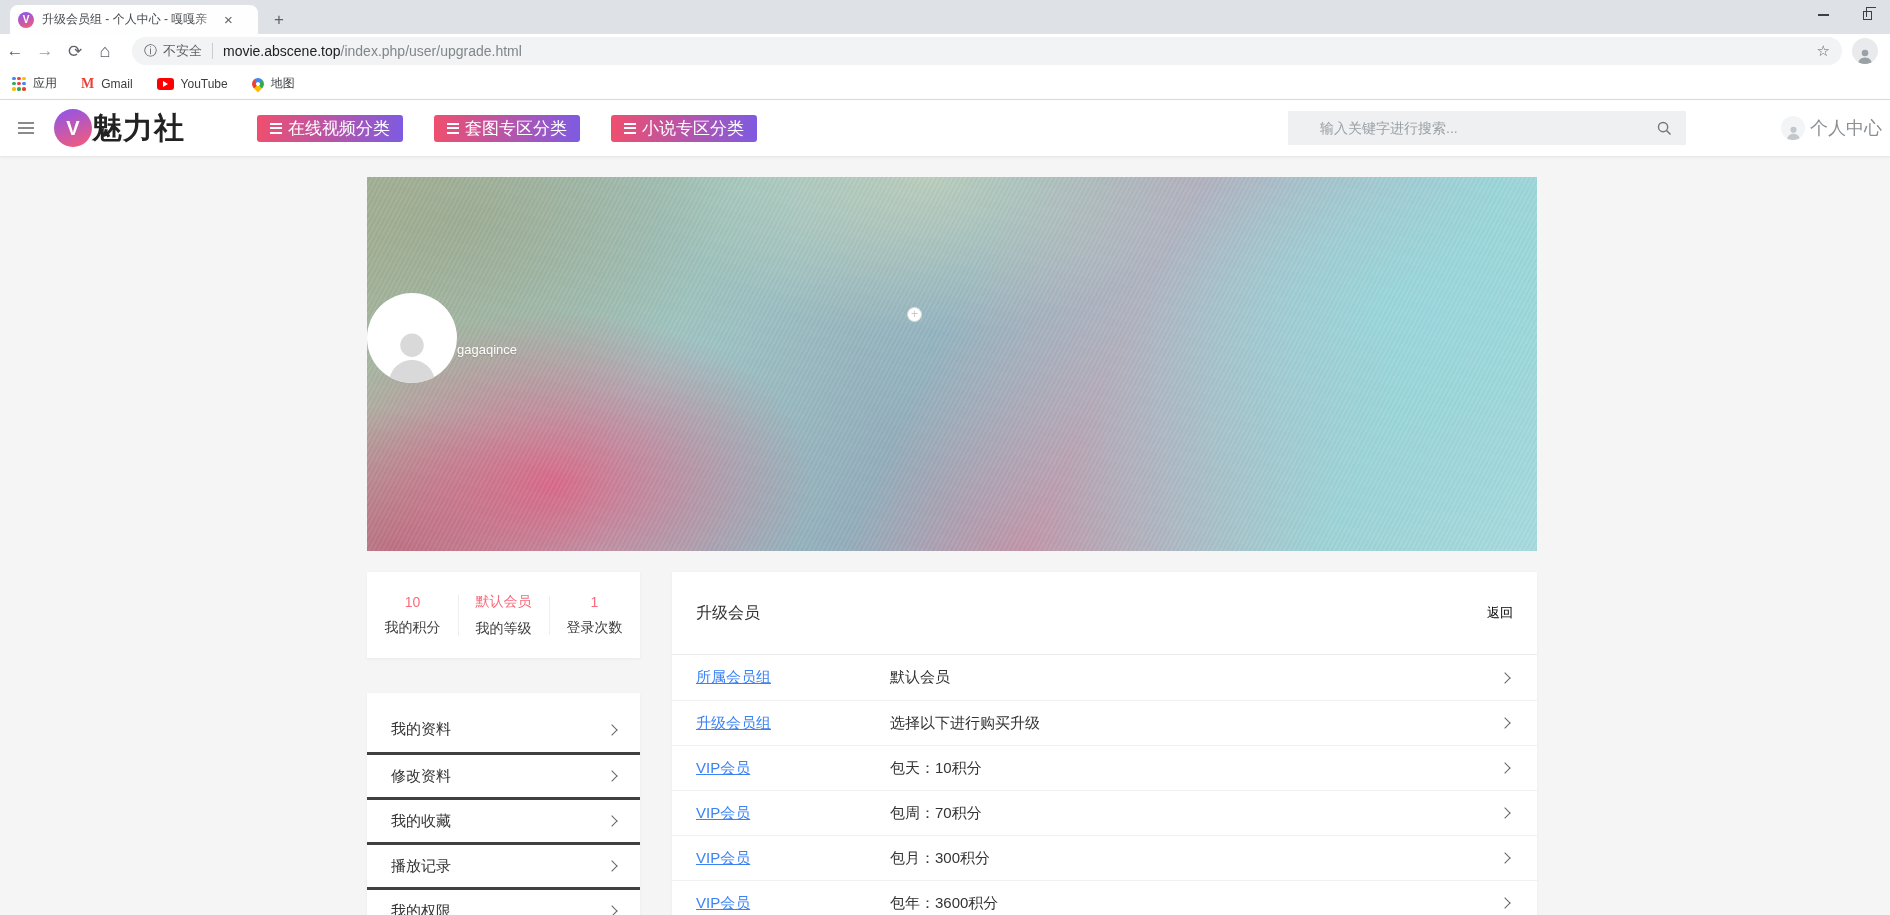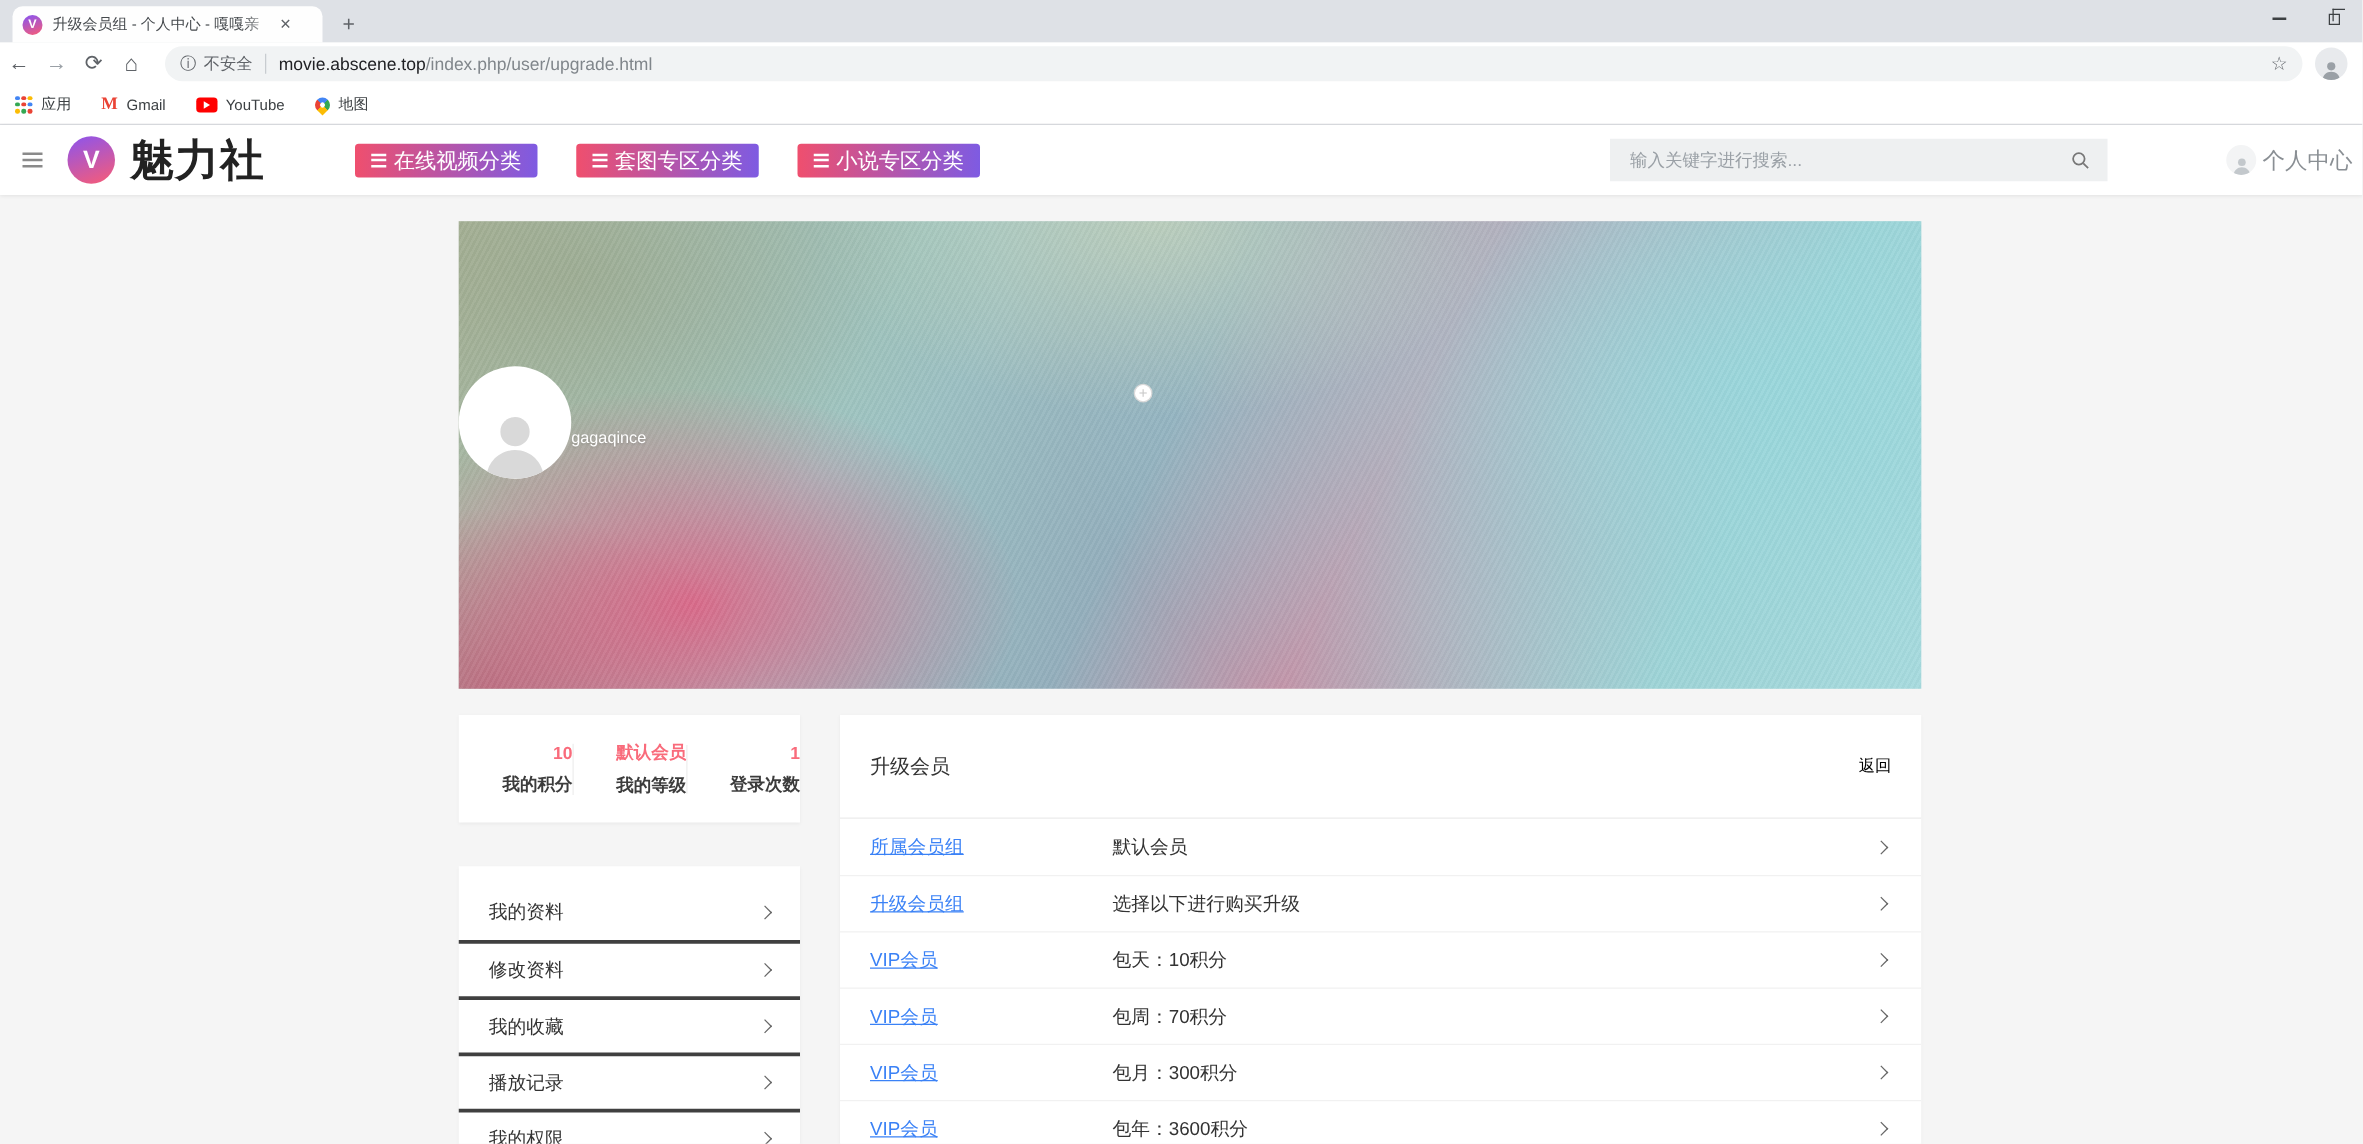--- a/index.html
+++ b/index.html
@@ -52,29 +52,29 @@
   .maps-pin::after { content:""; position:absolute; inset:4px; border-radius:50%; background:#fff; }
 
   
   .site-header { position:absolute; top:100px; left:0; width:1890px; height:56px; background:#fff;
          box-shadow:0 1px 3px rgba(0,0,0,.08); display:flex; align-items:center; z-index:5; }
   .burger { margin-left:18px; display:flex; flex-direction:column; gap:3px; }
   .burger i { width:16px; height:2px; background:#8a8a8a; }
   .site-logo { width:38px; height:38px; border-radius:50%; margin-left:20px;
          background:linear-gradient(160deg,#9655e2 10%,#ee5b81 90%);
          color:#fff; font-size:20px; font-weight:bold; display:flex; align-items:center; justify-content:center; }
-  .site-title { font-size:35px; font-weight:bold; color:#222; margin-left:12px; letter-spacing:1px; }
+  .site-title { font-size:30px; font-weight:bold; color:#222; margin-left:0; letter-spacing:1px; }
   .nav-btns { display:flex; gap:31px; margin-left:72px; }
   .nav-btn { height:27px; padding:0 13px; border:none; border-radius:3px; cursor:pointer;
          background:linear-gradient(to right,#ef4f6e,#7e5be2); color:#fff; font-size:17px;
          display:flex; align-items:center; gap:6px; font-family:inherit; }
   .mini-burger { display:flex; flex-direction:column; gap:2.5px; }
   .mini-burger i { width:12px; height:2px; background:#fff; }
   .search-box { margin-left:auto; width:398px; height:34px; background:#eef0f1; display:flex; align-items:center; }
-  .search-input { flex:1; height:100%; border:none; background:transparent; outline:none; padding-left:16px;
+  .search-input { flex:1; height:100%; border:none; background:transparent; outline:none; padding-left:32px;
          font-size:14px; color:#555; font-family:inherit; }
   .search-input::placeholder { color:#9aa0a6; }
   .search-btn { width:44px; height:100%; border:none; background:transparent; display:flex; align-items:center; justify-content:center; cursor:pointer; }
   .user-center { display:flex; align-items:center; gap:5px; margin-left:95px; margin-right:8px; }
   .uc-avatar { width:24px; height:24px; border-radius:50%; background:#f3f4f5; overflow:hidden; display:flex; align-items:flex-end; justify-content:center; }
   .uc-label { font-size:18px; color:#8a8f94; }
 
   
   .person { display:block; }
 
@@ -92,21 +92,21 @@
   .banner-user { position:absolute; left:0; top:116px; width:100%; display:flex; flex-direction:row; align-items:center; z-index:2; }
   .big-avatar { width:90px; height:90px; border-radius:50%; background:#fff; position:relative;
       display:flex; align-items:flex-end; justify-content:center; overflow:hidden; }
   .avatar-plus { position:absolute; left:540px; top:130px; width:15px; height:15px; border-radius:50%;
       background:#fff; border:1.5px solid #d9d9d9; color:#c9c9c9; font-size:12px; line-height:12px;
       text-align:center; z-index:3; }
   .banner-username { margin-top:22px; font-size:13px; color:#fff; text-shadow:0 1px 2px rgba(0,0,0,.15); }
 
   .card { background:#fff; box-shadow:0 1px 3px rgba(0,0,0,.05); position:absolute; }
   .stats-card { left:367px; top:572px; width:273px; height:86px; display:flex; align-items:center; }
-  .stat { flex:1; text-align:right; position:relative; padding:6px 0;font-weight:bold; }
+  .stat { flex:1; text-align:center; position:relative; padding:6px 0; }
   .stat + .stat::before { content:""; position:absolute; left:0; top:8px; bottom:8px; width:1px; background:#eee; }
   .stat-value { font-size:14px; color:#f96b7b; margin-bottom:9px; }
   .stat-label { font-size:14px; color:#3c3c3c; }
 
   .menu-card { left:367px; top:693px; width:273px; height:245px; padding-top:14px; }
   .menu-item { height:45px; display:flex; align-items:center; padding:0 24px; cursor:pointer; }
   .menu-item + .menu-item { border-top:3px solid #404040; }
   .menu-label { font-size:15px; color:#333; }
   .chev { margin-left:auto; width:8px; height:8px; border-top:1.5px solid #666; border-right:1.5px solid #666; transform:rotate(45deg); flex:0 0 8px; }
 

